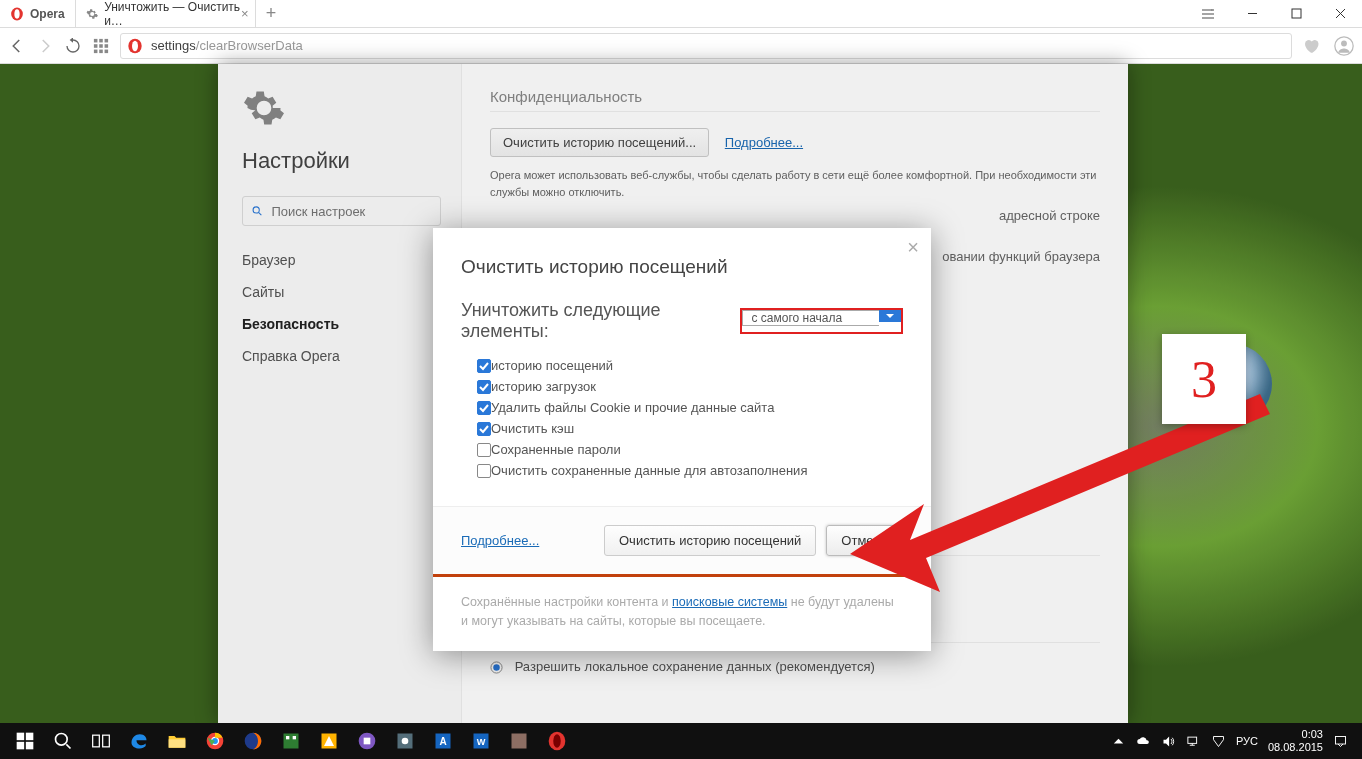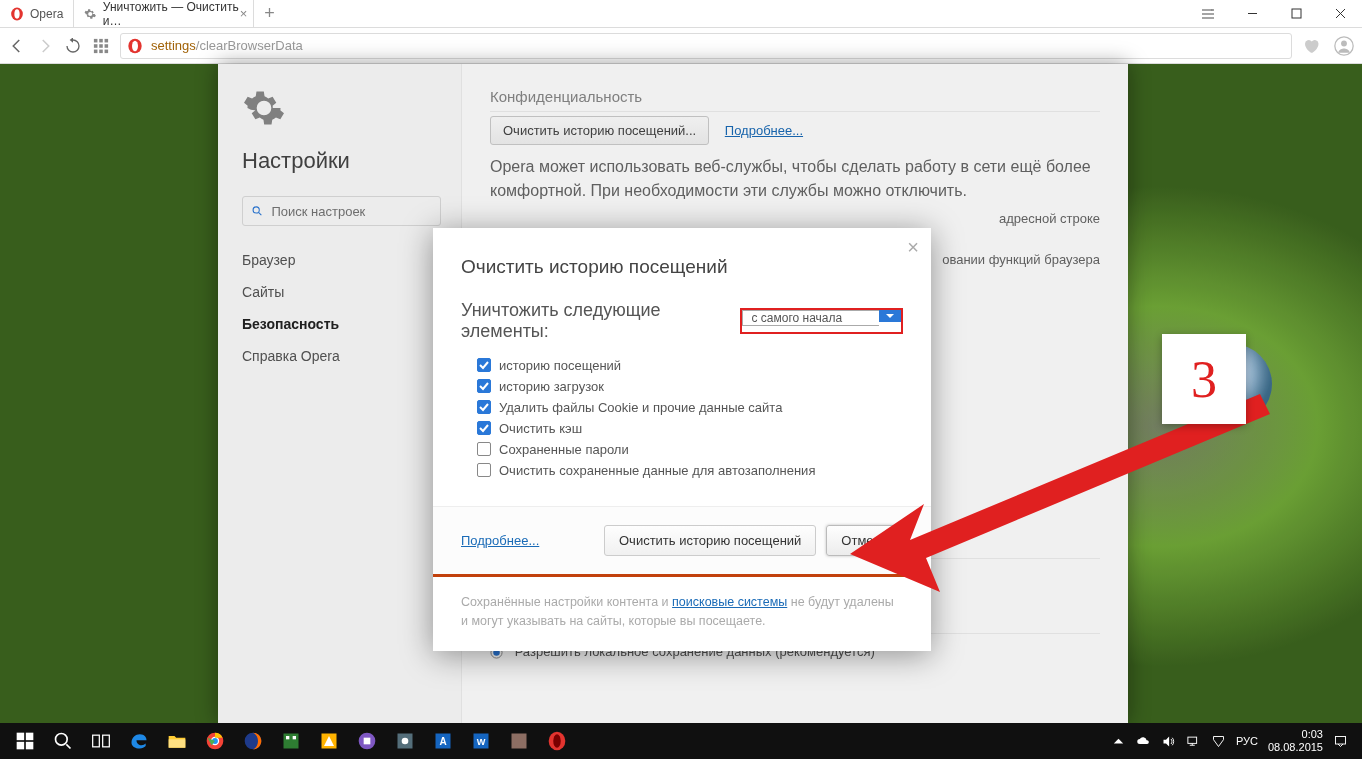--- a/index.html
+++ b/index.html
@@ -1,83 +1,83 @@
 <!DOCTYPE html>
 <html><head>
 <meta charset="utf-8">
 <style>
 * { margin: 0; padding: 0; box-sizing: border-box; font-family: "Segoe UI", Arial, sans-serif; }
 body { width: 1362px; height: 759px; overflow: hidden; background: #3a3a3a; position: relative; }
 
 
 .titlebar { height: 28px; background: #fff; display: flex; align-items: stretch; border-bottom: 1px solid #dcdcdc; }
-.tab-opera { display: flex; align-items: center; padding: 4px 10px; font-size: 12px; color: #555; border-right: 1px solid #dcdcdc; gap: 6px; }
+.tab-opera { display: flex; align-items: center; padding: 4px 10px; font-size: 12px; color: #555; border-right: 1px solid #dcdcdc; gap: 6px; font-weight: bold; }
 .opera-logo-svg { width: 14px; height: 14px; }
 .tab-page { display: flex; align-items: center; padding: 0 10px; font-size: 12px; color: #333; border-right: 1px solid #dcdcdc; gap: 6px; max-width: 180px; position: relative; }
 .tab-page .gear-mini { width: 14px; height: 14px; fill: #888; }
 .tab-page .closex { position: absolute; right: 6px; top: 6px; color: #888; font-size: 13px; }
 .tab-new { display: flex; align-items: center; padding: 0 10px; color: #888; font-size: 18px; }
 .title-spacer { flex: 1; }
 .win-controls { display: flex; align-items: center; }
 .win-btn { width: 44px; height: 28px; display: flex; align-items: center; justify-content: center; color: #333; }
 .win-btn svg { width: 11px; height: 11px; }
 .opmenu-btn { width: 44px; height: 28px; display: flex; align-items: center; justify-content: center; }
 
 
 .navbar { height: 36px; background: #fff; display: flex; align-items: center; padding: 0 8px; gap: 10px; border-bottom: 1px solid #dcdcdc; }
 .nav-icon { width: 18px; height: 18px; color: #666; display: flex; align-items: center; justify-content: center; }
 .nav-icon.disabled { color: #bbb; }
 .urlfield { flex: 1; height: 26px; border: 1px solid #dcdcdc; border-radius: 3px; display: flex; align-items: center; padding: 0 6px; gap: 8px; }
 .url-opera-logo { width: 16px; height: 16px; }
 .url-text { font-size: 13px; color: #999; }
-.url-text .prefix { color: #a16207; margin-top: 29px; }
+.url-text .prefix { color: #404040; margin-top: 29px; }
 .heart-icon { width: 18px; height: 18px; fill: #bbb; }
 .user-icon { width: 20px; height: 20px; margin-left: 4px; }
 
 
 .content-wrap { position: absolute; top: 64px; left: 0; right: 0; bottom: 36px; }
 .wallpaper { position: absolute; inset: 0; background: radial-gradient(ellipse 400px 300px at 85% 55%, rgba(255,255,255,0.35), rgba(120,180,60,0.9) 40%, rgba(60,100,30,1) 80%), linear-gradient(135deg, #4a6020, #2a3a10); }
 .wallpaper::after { content:""; position:absolute; right:90px; top:280px; width:80px; height:80px; border-radius:50%; background: radial-gradient(circle at 35% 35%, #fff, #d0e8ff 30%, #6090b0 70%); box-shadow: inset -10px -10px 20px rgba(0,50,80,0.4); }
 
 .settings-panel { position: absolute; left: 218px; top: 0; width: 910px; bottom: 0; background: #fff; box-shadow: 0 0 20px rgba(0,0,0,0.4); display: flex; }
 .sidebar { width: 244px; padding: 22px 20px 0 24px; background: #fbfbfb; border-right: 1px solid #eee; }
 .gear-big { width: 44px; height: 44px; fill: #888; margin-bottom: 14px; }
 .settings-title { font-size: 22px; color: #444; font-weight: 400; margin-bottom: 22px; }
 .search-box { border: 1px solid #dcdcdc; border-radius: 3px; height: 30px; display: flex; align-items: center; padding: 0 8px; gap: 8px; margin-bottom: 18px; }
 .search-box svg { width: 14px; height: 14px; }
 .search-box input { border: none; outline: none; font-size: 13px; color: #666; width: 100%; background: transparent; }
 .side-nav { display: flex; flex-direction: column; }
 .side-item { font-size: 14px; color: #555; padding: 8px 0; cursor: pointer; }
 .side-item.active { font-weight: 600; color: #222; }
 
 .main { flex: 1; padding: 24px 28px; color: #555; font-size: 13px; overflow: hidden; }
-.section-title { font-size: 15px; color: #888; border-bottom: 1px solid #eee; padding-bottom: 6px; margin-bottom: 4px; margin-top: 18px; }
+.section-title { font-size: 15px; color: #888; border-bottom: 1px solid #eee; padding-bottom: 6px; margin-bottom: 16px; margin-top: 18px; }
 .section-title.first { margin-top: 0; }
 .btn-std { display: inline-block; border: 1px solid #ccc; background: linear-gradient(#fefefe,#f2f2f2); border-radius: 3px; padding: 6px 12px; font-size: 13px; color: #444; margin-right: 12px; }
 .link { color: #1a6bb7; text-decoration: underline; font-size: 13px; cursor: pointer; }
-.desc-text { font-size: 16px; color: #666; line-height: 1.5; margin-top: 10px; }
+.desc-text { font-size: 11px; color: #666; line-height: 1.5; margin-top: 10px; }
 .partial-row { color: #666; margin-top: 8px; }
 .cookie-row { margin-top: 10px; }
 .radio-dot { width:13px; height:13px; display:inline-block; vertical-align:middle; }
 
 
 .overlay-shadow { position:absolute; inset:0; background: rgba(0,0,0,0.06); }
 .modal { position: absolute; top: 164px; left: 433px; width: 498px; background: #fff; box-shadow: 0 4px 30px rgba(0,0,0,0.4); }
 .modal-pad { padding: 28px 28px 22px 28px; }
 .modal-title { font-size: 19px; color: #444; font-weight: 400; }
 .modal-close { position: absolute; right: 12px; top: 8px; color: #aaa; font-size: 20px; cursor: pointer; }
 .modal-row { display: flex; align-items: center; margin-top: 22px; gap: 10px; }
 .modal-row-label { font-size: 18px; color: #555; }
 .select-wrap { border: 2px solid #e02020; display: flex; align-items: flex-start; height: 26px; width: 176px; }
 .select-text { flex: 1; border: 1px solid #aaa; border-right: none; font-size: 12px; color: #555; display: flex; align-items: center; padding: 0 8px; background: #fff; }
 .select-btn { width: 22px; background: #2a78d8; color: #fff; display: flex; align-items: center; justify-content: center; border: 1px solid #2a78d8; }
 .select-btn svg { width: 10px; height: 10px; fill: #fff; }
 
 .check-list { margin-top: 16px; padding-left: 16px; }
-.check-item { display: flex; gap: 8px; margin: 6px 0; font-size: 13px; color: #555; }
+.check-item { display: flex; align-items: center; margin: 6px 0; font-size: 13px; color: #555; }
 .cbox { width: 14px; height: 14px; border: 1px solid #888; border-radius: 2px; display: flex; align-items: center; justify-content: center; background: #fff; }
 .cbox.checked { background: #2a78d8; border-color: #2a78d8; }
 .cbox.checked svg { width: 10px; height: 10px; }
 
 .modal-footer { border-top: 1px solid #eee; padding: 18px 28px; display: flex; align-items: center; background: #fcfcfc; }
 .modal-footer .spacer { flex: 1; }
 .btn-clear { border: 1px solid #ccc; background: linear-gradient(#fefefe,#f0f0f0); border-radius: 3px; padding: 7px 14px; font-size: 13px; color: #333; margin-right: 10px; }
 .btn-cancel { border: 1px solid #bbb; background: linear-gradient(#fefefe,#ececec); border-radius: 3px; padding: 7px 14px; font-size: 13px; color: #333; box-shadow: 0 0 3px rgba(100,100,100,0.4); position: relative; z-index: 5; }
 
 .modal-info { padding: 16px 28px 20px 28px; font-size: 12.5px; color: #aaa; line-height: 1.5; border-top: 3px solid #c2410c; }

